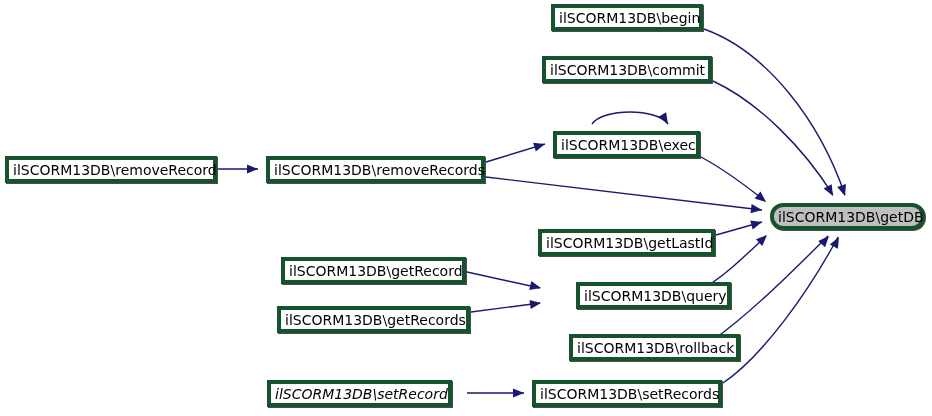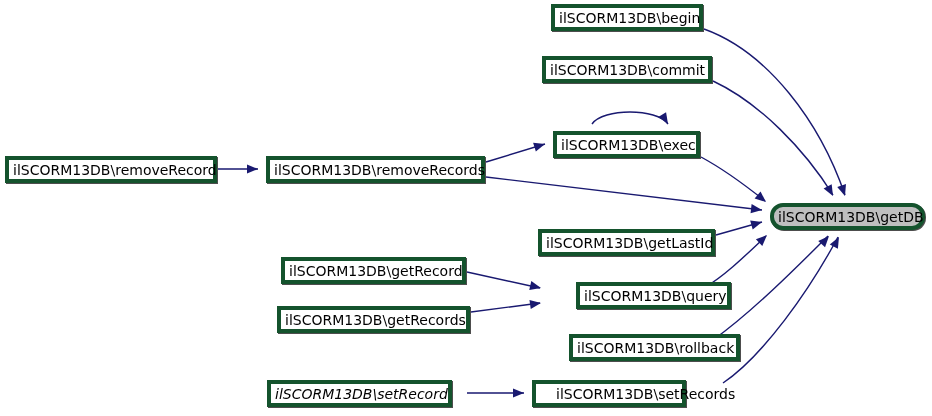--- a/index.html
+++ b/index.html
@@ -112,18 +112,18 @@
       </div>
       <div class="node" style="left: 277px; top: 306px; width: 193px; height: 27px;">
         <span class="node-label">ilSCORM13DB\getRecords</span>
       </div>
       <div class="node" style="left: 569px; top: 334px; width: 171px; height: 27px;">
         <span class="node-label">ilSCORM13DB\rollback</span>
       </div>
       <div class="node" style="left: 267px; top: 380px; width: 185px; height: 27px; font-style: italic;">
         <span class="node-label">ilSCORM13DB\setRecord</span>
       </div>
-      <div class="node" style="left: 532px; top: 380px; width: 154px; height: 27px; padding-left: 16px;">
+      <div class="node" style="left: 532px; top: 380px; width: 190px; height: 27px;">
         <span class="node-label">ilSCORM13DB\setRecords</span>
       </div>
     </div>
 
 </div>
 
 </body></html>

